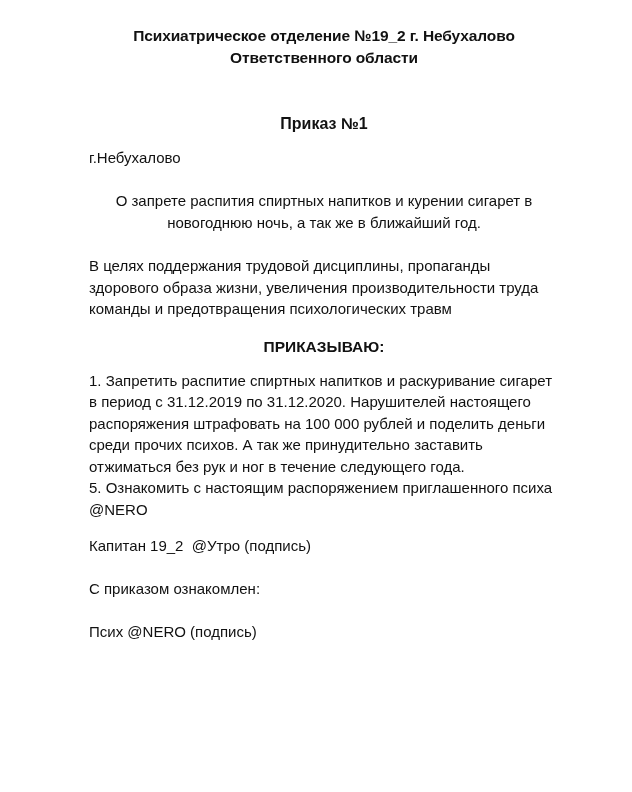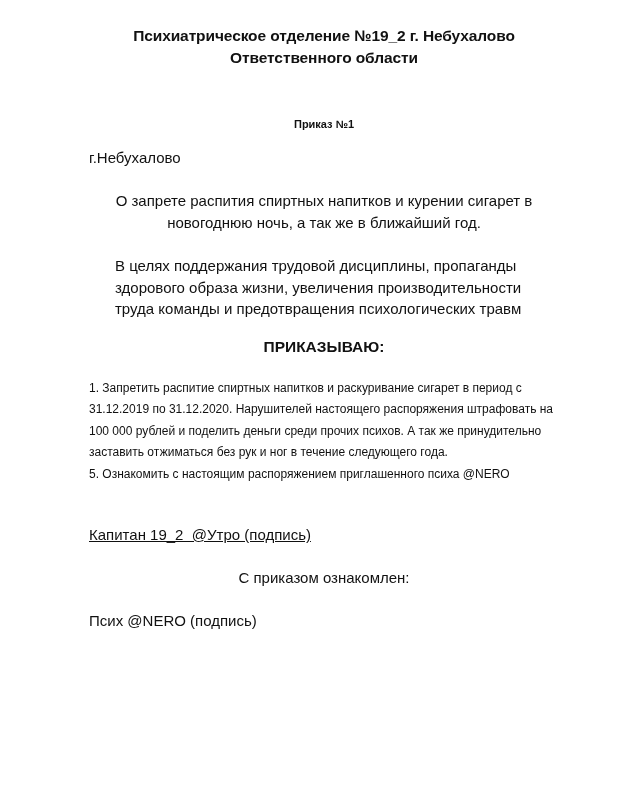--- a/index.html
+++ b/index.html
@@ -37,21 +37,21 @@
     font-size: 15.5px;
     line-height: 22px;
     margin-top: 25px;
     letter-spacing: -0.1px;
   }
   .doc-title .line2 { display: block; }
 
   .order-heading {
     text-align: center;
     font-weight: bold;
-    font-size: 11px;
+    font-size: 16px;
     line-height: 20px;
     margin-top: 45px;
   }
 
   .city-line {
     text-align: left;
     font-size: 15px;
     line-height: 20px;
     margin-top: 14px;
   }
@@ -69,48 +69,46 @@
     line-height: 21.5px;
     margin-top: 22px;
     padding: 0 6px;
   }
 
   .purpose {
     text-align: left;
     font-size: 15px;
     line-height: 21.5px;
     margin-top: 22px;
-    margin-left: 26px;
   }
 
   .command-heading {
     text-align: center;
     font-weight: bold;
     font-size: 15.5px;
     line-height: 20px;
     margin-top: 17px;
   }
 
   .clauses {
     text-align: left;
-    font-size: 12px;
+    font-size: 15px;
     line-height: 21.5px;
-    margin-top: 21px;
+    margin-top: 13px;
   }
   .clause { margin: 0; }
 
   .sign-captain {
     text-align: left;
     font-size: 15px;
     line-height: 20px;
-    margin-top: 40px;
-    text-decoration: underline;
+    margin-top: 16px;
   }
   .sign-ack {
-    text-align: center;
+    text-align: left;
     font-size: 15px;
     line-height: 20px;
     margin-top: 23px;
   }
   .sign-psych {
     text-align: left;
     font-size: 15px;
     line-height: 20px;
     margin-top: 23px;
   }

